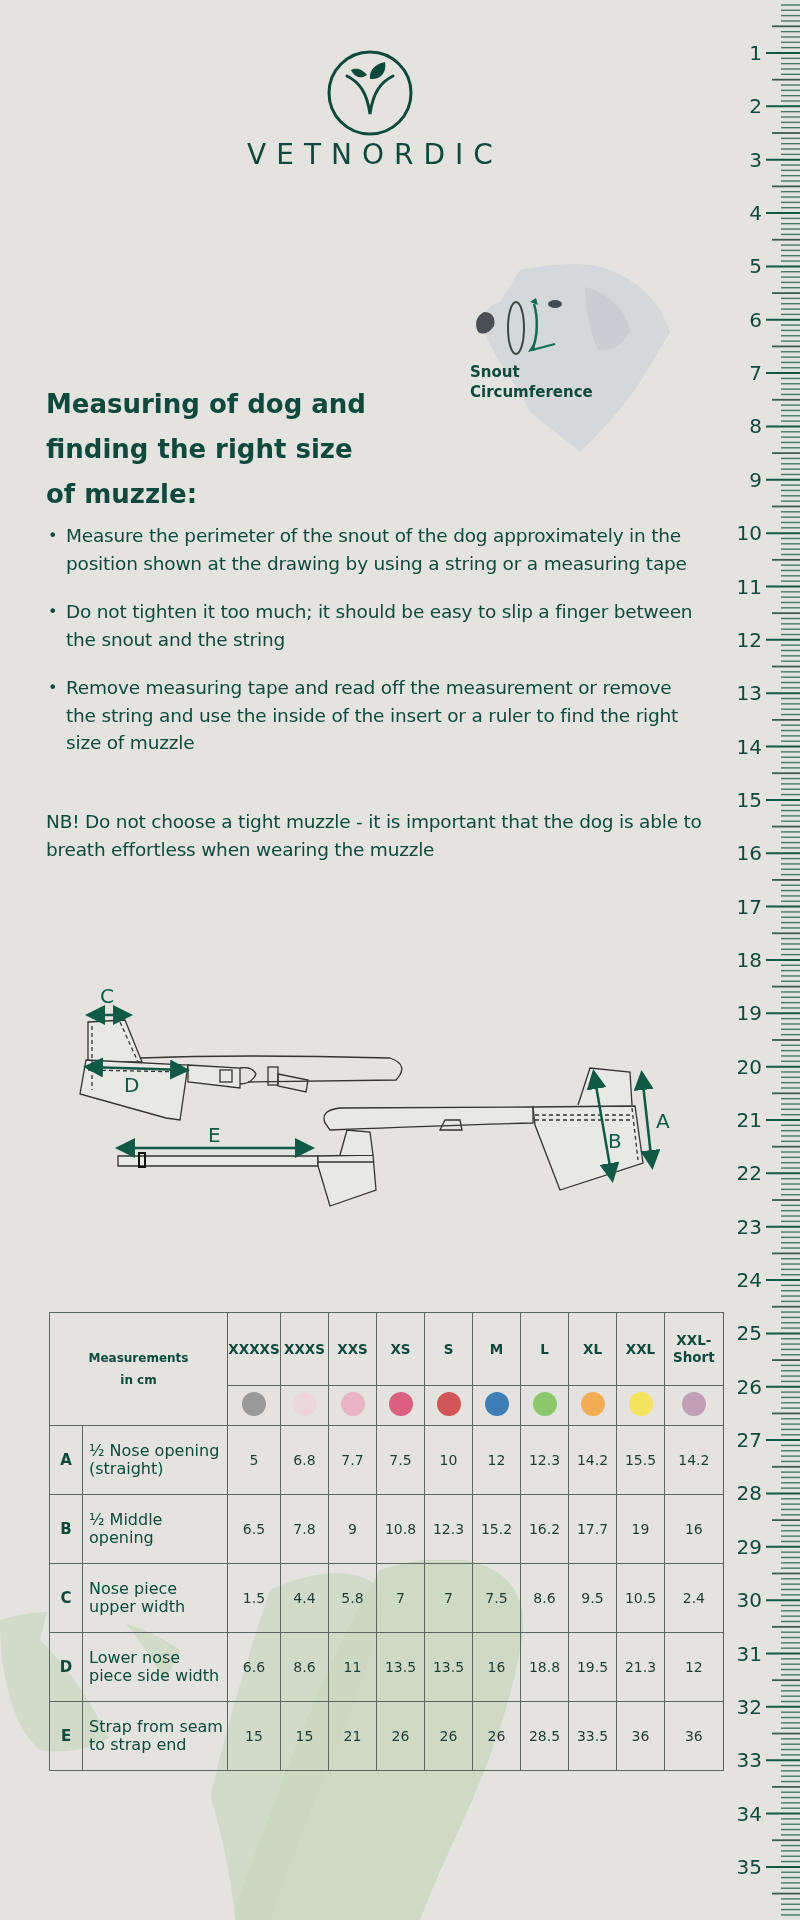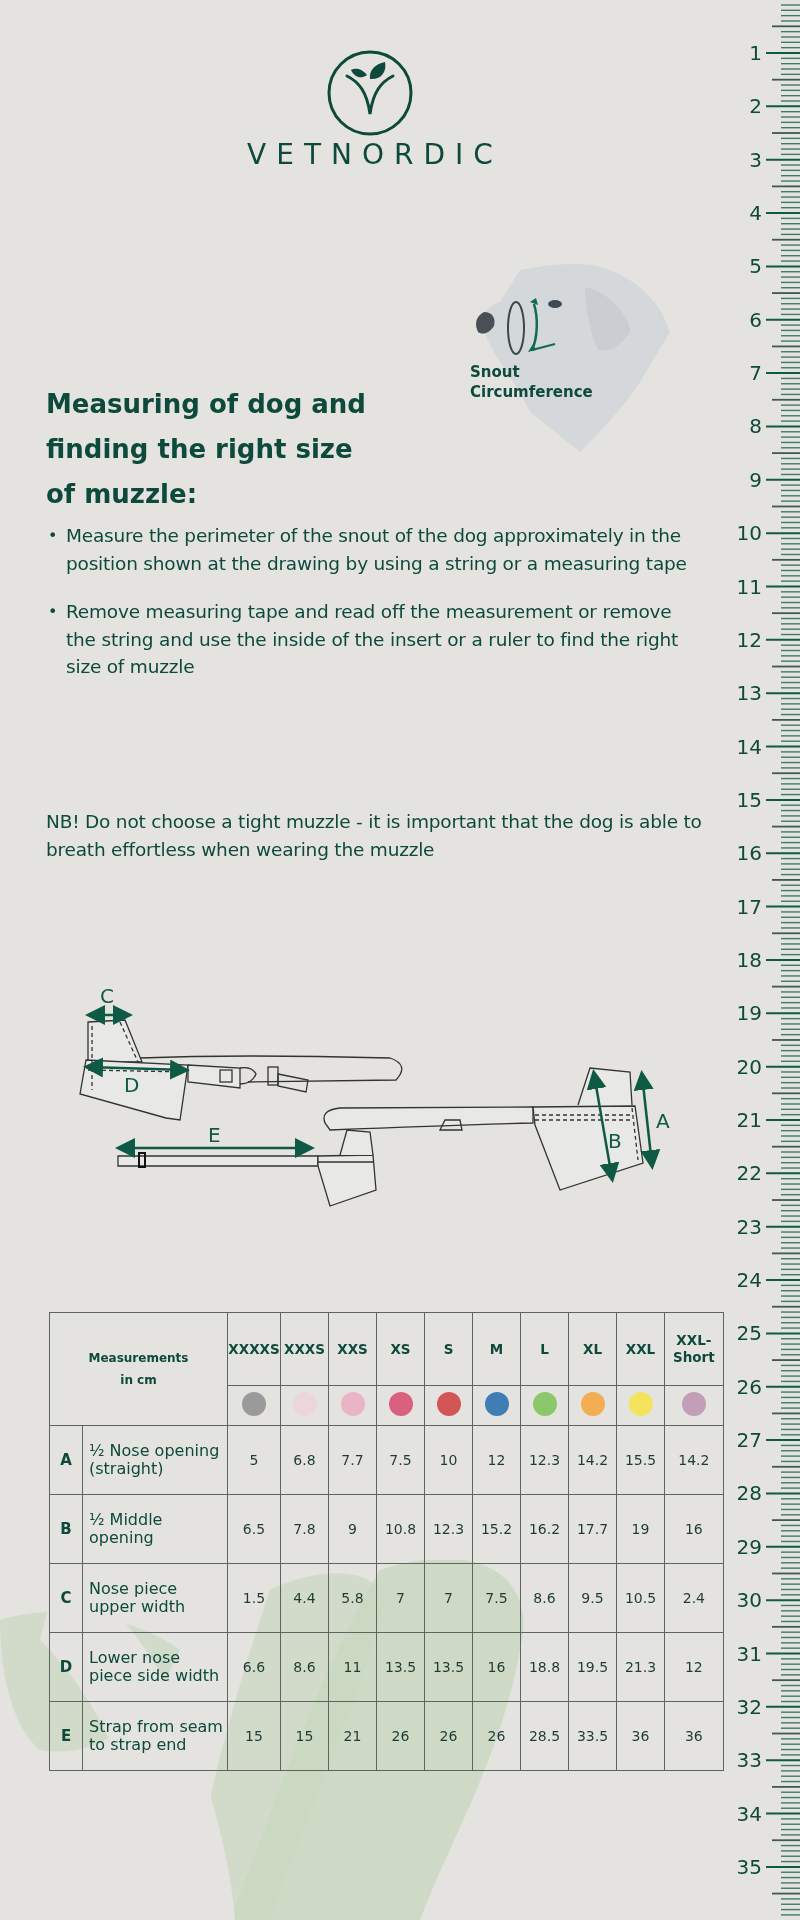--- a/index.html
+++ b/index.html
@@ -69,20 +69,21 @@
 </div>
 
 <div class="heading">
   <div>Measuring of dog and</div>
   <div>finding the right size</div>
   <div>of muzzle:</div>
 </div>
 
 <ul class="bullets">
   <li>Measure the perimeter of the snout of the dog approximately in the position shown at the drawing by using a string or a measuring tape</li>
+  <li>Do not tighten it too much; it should be easy to slip a finger between the snout and the string</li>
   <li>Remove measuring tape and read off the measurement or remove the string and use the inside of the insert or a ruler to find the right size of muzzle</li>
 </ul>
 
 <div class="note">NB! Do not choose a tight muzzle - it is important that the dog is able to breath effortless when wearing the muzzle</div>
 
 <svg class="diagram" viewBox="0 0 740 300">
   <defs>
     <marker id="ah" markerWidth="8" markerHeight="8" refX="6" refY="4" orient="auto-start-reverse">
       <path d="M0 0 L8 4 L0 8 Z" fill="#0f5a45"></path>
     </marker>

